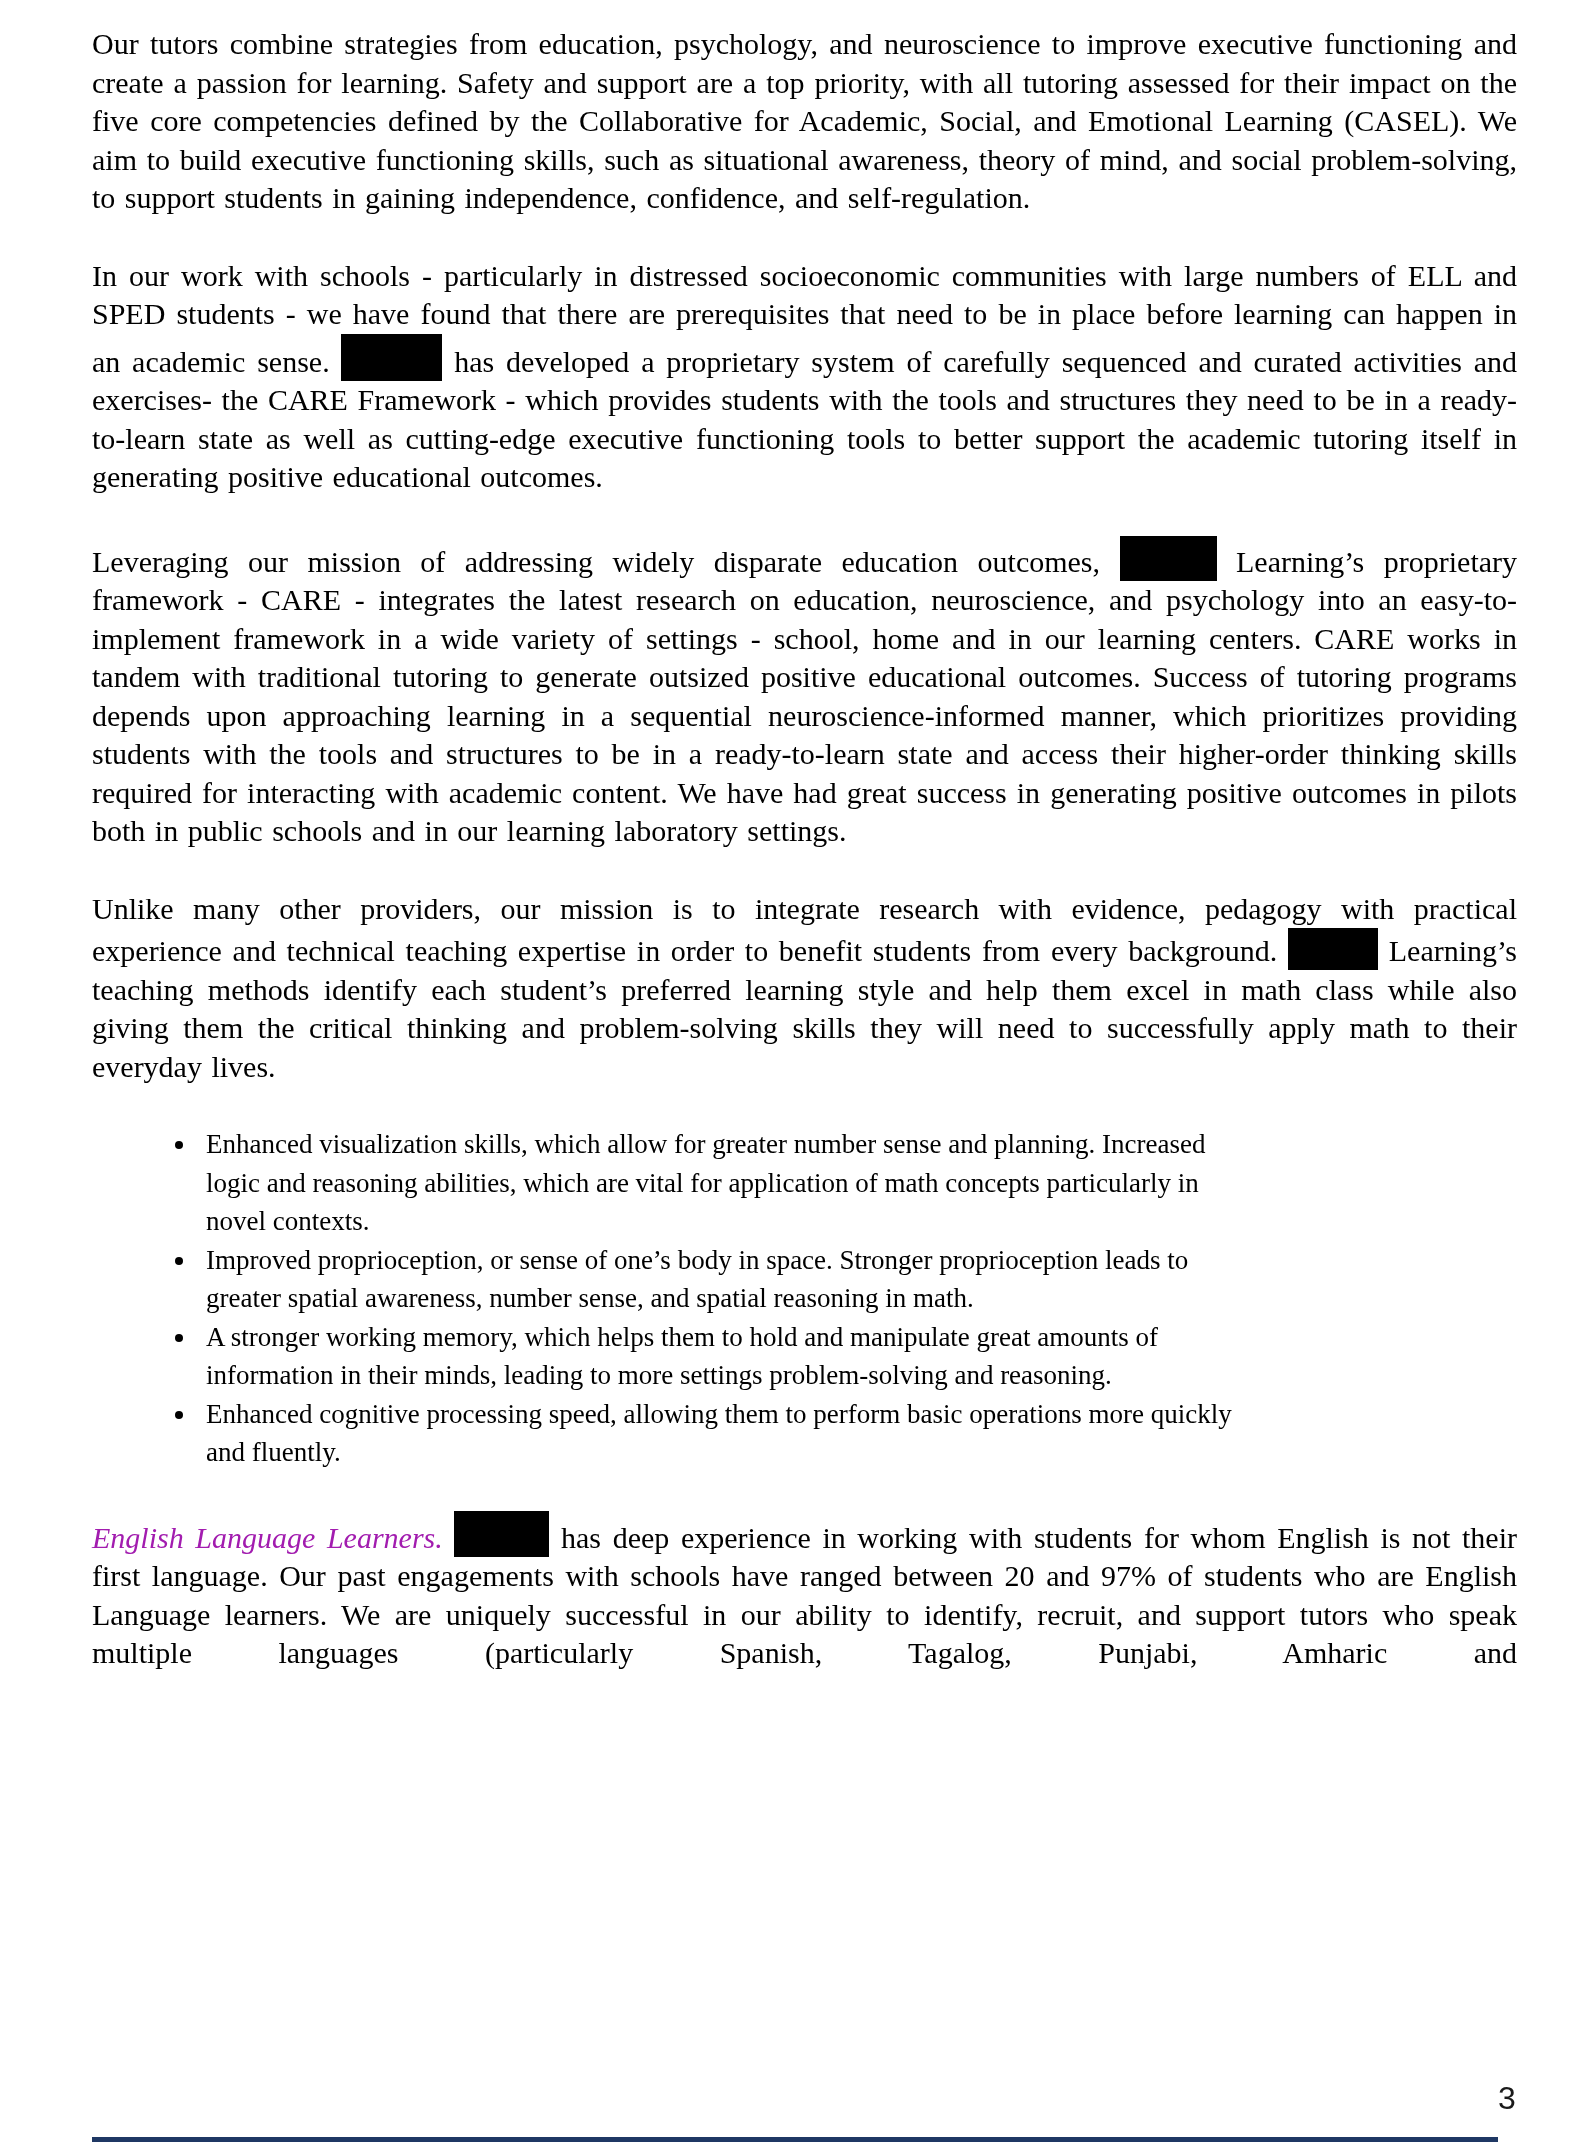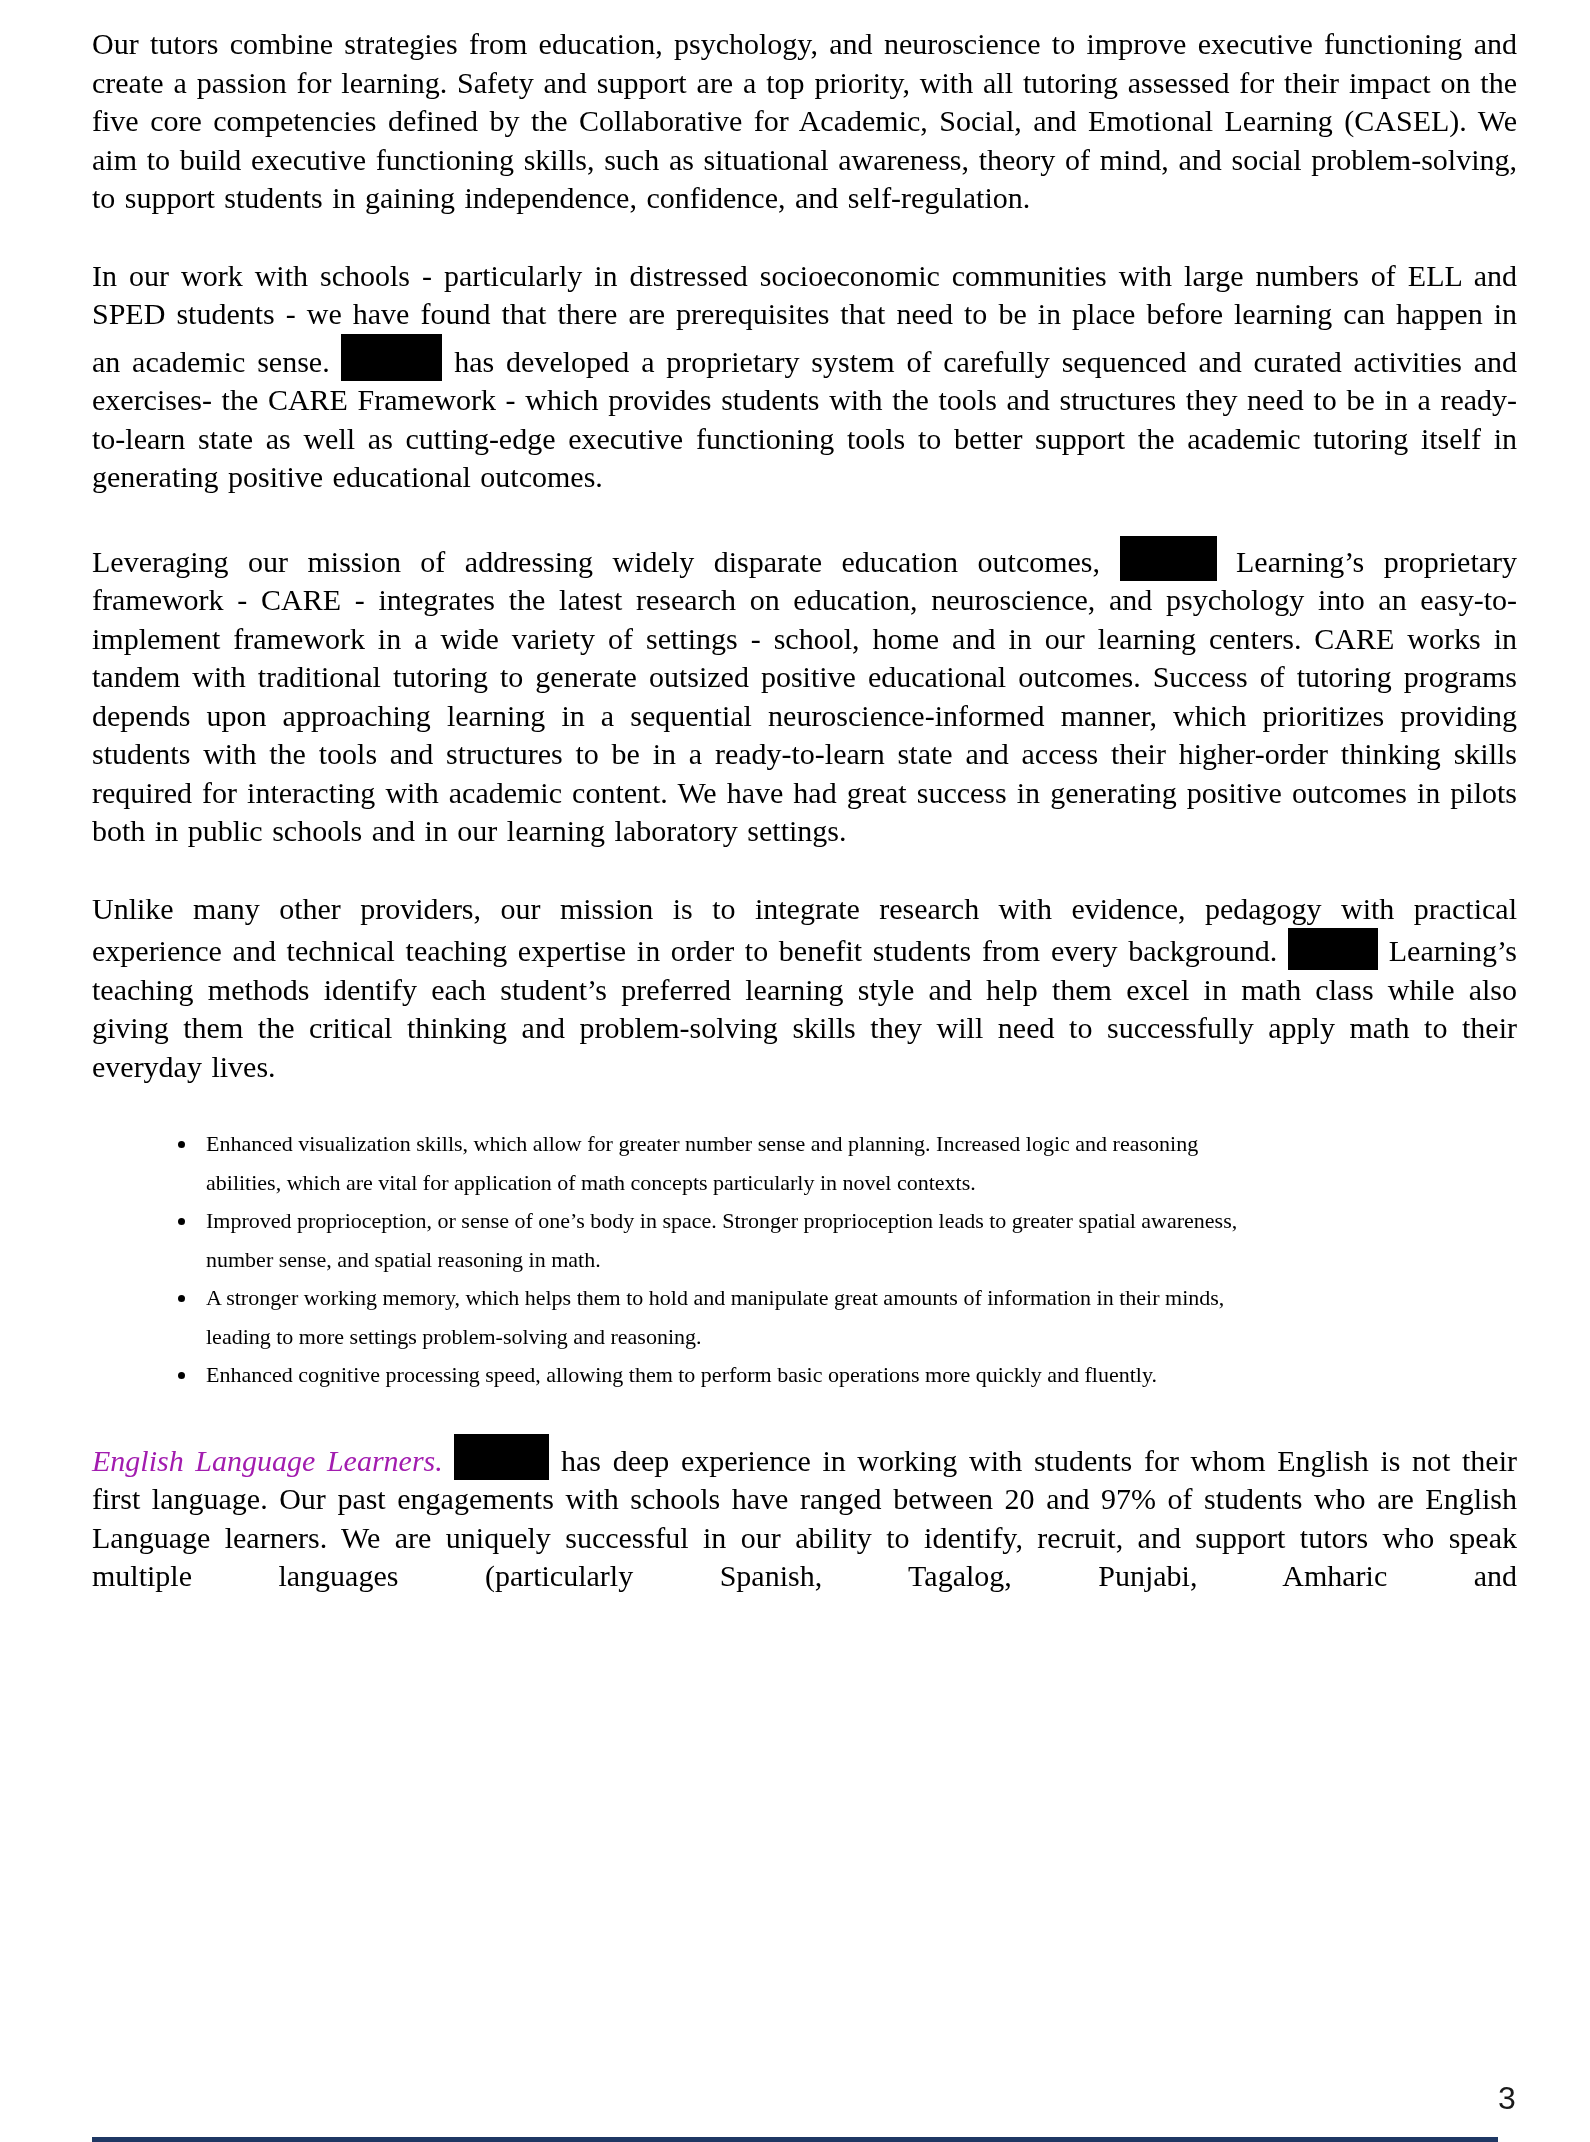--- a/index.html
+++ b/index.html
@@ -27,21 +27,21 @@
     word-spacing: 2px;
   }
   p.para.fill-last { text-align-last: justify; }
   p.para.single { text-align: left; }
   ul.bullets {
     margin: 0 0 39px 0;
     padding-left: 106px;
     list-style: disc;
   }
   ul.bullets li {
-    font-size: 22px;
+    font-size: 27px;
     line-height: 38.5px;
     text-align: left;
     width: 1040px;
     padding-left: 8px;
   }
   .redact {
     display: inline-block;
     background: #000000;
     vertical-align: -0.3em;
   }

